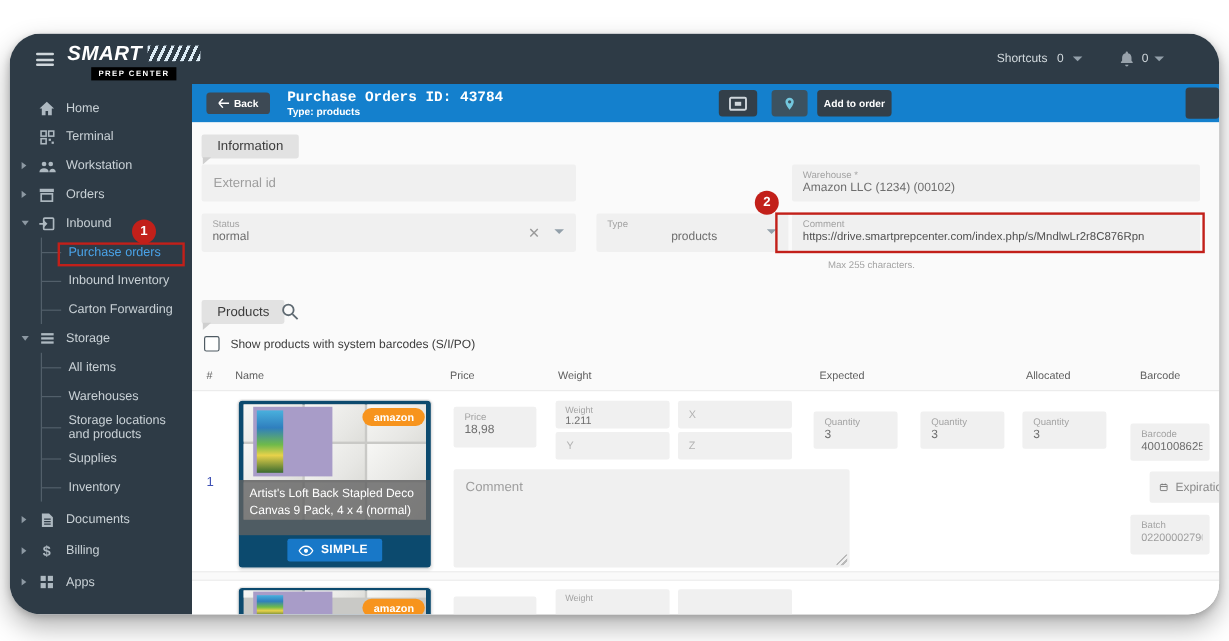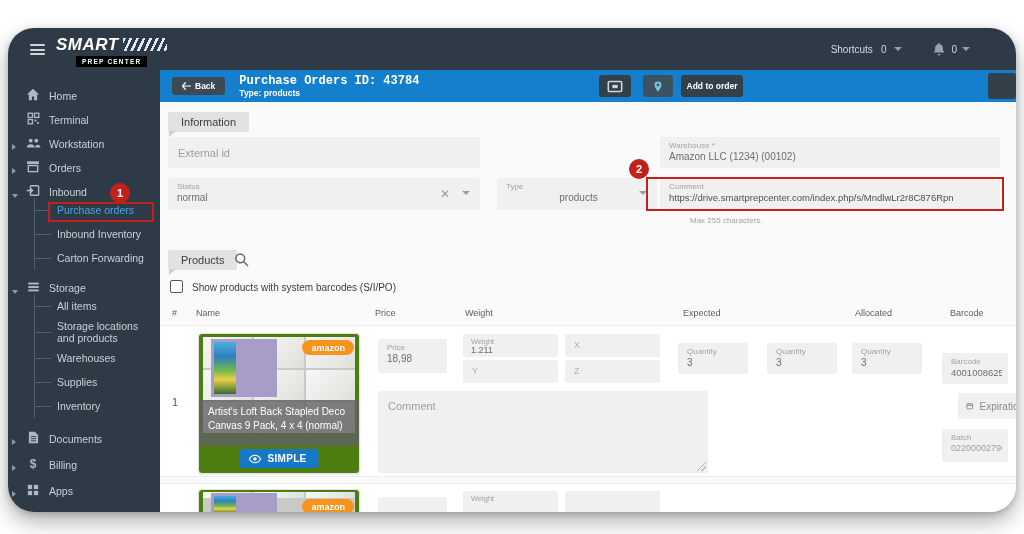--- a/index.html
+++ b/index.html
@@ -33,21 +33,21 @@
   .title-block .t2 { font-size:8.5px; font-weight:bold; line-height:10px; }
   .hbtn { position:absolute; top:5px; height:22px; border:none; border-radius:3px; cursor:pointer;
       display:flex; align-items:center; justify-content:center; }
   .hbtn.screen { left:439px; width:32px; background:#333f49; }
   .hbtn.pin    { left:483px; width:30px; background:#3c5260; }
   .hbtn.add    { left:521px; width:62px; background:#333f49; color:#fff; font-size:8.5px; font-weight:bold; }
   .hbtn.edge   { right:0; width:28px; top:3px; height:26px; background:#333f49; }
 
   
   .sidebar { position:absolute; left:0; top:42px; width:152px; bottom:0; background:#2e3b46; padding-top:8px; }
-  .side-item { display:flex; align-items:flex-end; height:24px; padding-left:4px; color:#c9d1d6; font-size:10.5px; cursor:pointer; }
+  .side-item { display:flex; align-items:center; height:24px; padding-left:10px; color:#c9d1d6; font-size:10.5px; cursor:pointer; }
   .side-item .arrow { width:13px; display:flex; align-items:center; }
   .side-item .sicon { width:16px; height:15px; margin-right:8px; display:flex; align-items:center; justify-content:center; }
   .caret-r { width:0; height:0; border-top:3.5px solid transparent; border-bottom:3.5px solid transparent; border-left:4.5px solid #8d99a3; }
   .caret-d { width:0; height:0; border-left:3.5px solid transparent; border-right:3.5px solid transparent; border-top:4.5px solid #8d99a3; }
   .side-sub { margin-left:26px; border-left:1px solid #525f6a; }
   .side-sub .sub-item { display:flex; align-items:center; min-height:24px; color:#c9d1d6; font-size:10.5px; cursor:pointer; }
   .side-sub .sub-item::before { content:''; width:16px; height:1px; background:#525f6a; margin-right:6px; flex:none; }
   .sub-item span { max-width:100px; line-height:12px; padding:2px 0; }
   .sub-item.active { color:#4aa3e8; }
   .dollar { color:#aeb9c1; font-weight:bold; font-size:12px; }
@@ -70,21 +70,21 @@
   .clear-x { position:absolute; right:30px; top:9px; color:#9a9a9a; font-size:12px; }
   .fld-caret { position:absolute; right:10px; top:13px; }
   .helper { position:absolute; font-size:8px; color:#a3a3a3; }
 
   .cbx { position:absolute; width:13px; height:13px; border:1.5px solid #4f5b63; border-radius:2px; background:#fff; }
   .cbx-label { position:absolute; font-size:10px; color:#3c3c3c; }
   .th { position:absolute; font-size:9px; color:#5d5d5d; }
 
   .row-card { position:absolute; left:0; width:856px; background:#fff; border-top:1px solid #ececec; border-bottom:1px solid #ececec; }
 
-  .tile { position:absolute; left:38px; top:7px; width:162px; height:141px; background:#4d7c0f; border:1px solid #e3e3e3;
+  .tile { position:absolute; left:38px; top:7px; width:162px; height:141px; background:#0c4a6e; border:1px solid #e3e3e3;
       border-radius:4px; box-shadow:0 1px 2px rgba(0,0,0,.08); overflow:hidden; }
   .tile .grid { position:absolute; left:4px; top:3px; right:4px; height:96px; background:#c9c9c6;
       display:grid; grid-template-columns:1fr 1fr 1fr; grid-template-rows:1fr 1fr 1fr; gap:2px; }
   .tile .grid i { background:linear-gradient(135deg,#f7f7f5 0%,#e7e7e4 70%,#dededa 100%); }
   .tile .plabel { position:absolute; left:12px; top:5px; width:66px; height:58px; background:#a89cc8; }
   .tile .plabel i { position:absolute; left:3px; top:3px; width:22px; height:52px;
       background:linear-gradient(180deg,#49b0dd 0%,#2f7fbe 28%,#6fba4a 55%,#e8d24a 72%,#3a6b2f 100%); }
   .badge { position:absolute; right:5px; top:6px; background:#f7941d; color:#fff; font-size:9px; font-weight:bold;
       padding:2.5px 9px; border-radius:9px; }
   .tile .overlay { position:absolute; left:0; right:0; top:66px; height:46px; background:rgba(96,96,96,.80);
@@ -256,24 +256,24 @@
             </g>
           </svg>
         </span>
       <span>Storage</span>
     </div>
     <div class="side-sub">
       <div class="sub-item">
           <span>All items</span>
         </div>
       <div class="sub-item">
+          <span>Warehouses</span>
+        </div>
+      <div class="sub-item">
           <span>Storage locations and products</span>
-        </div>
-      <div class="sub-item">
-          <span>Warehouses</span>
         </div>
       <div class="sub-item">
           <span>Supplies</span>
         </div>
       <div class="sub-item">
           <span>Inventory</span>
         </div>
     </div>
     <div class="side-item" style="margin-top:3px;">
       <span class="arrow">

